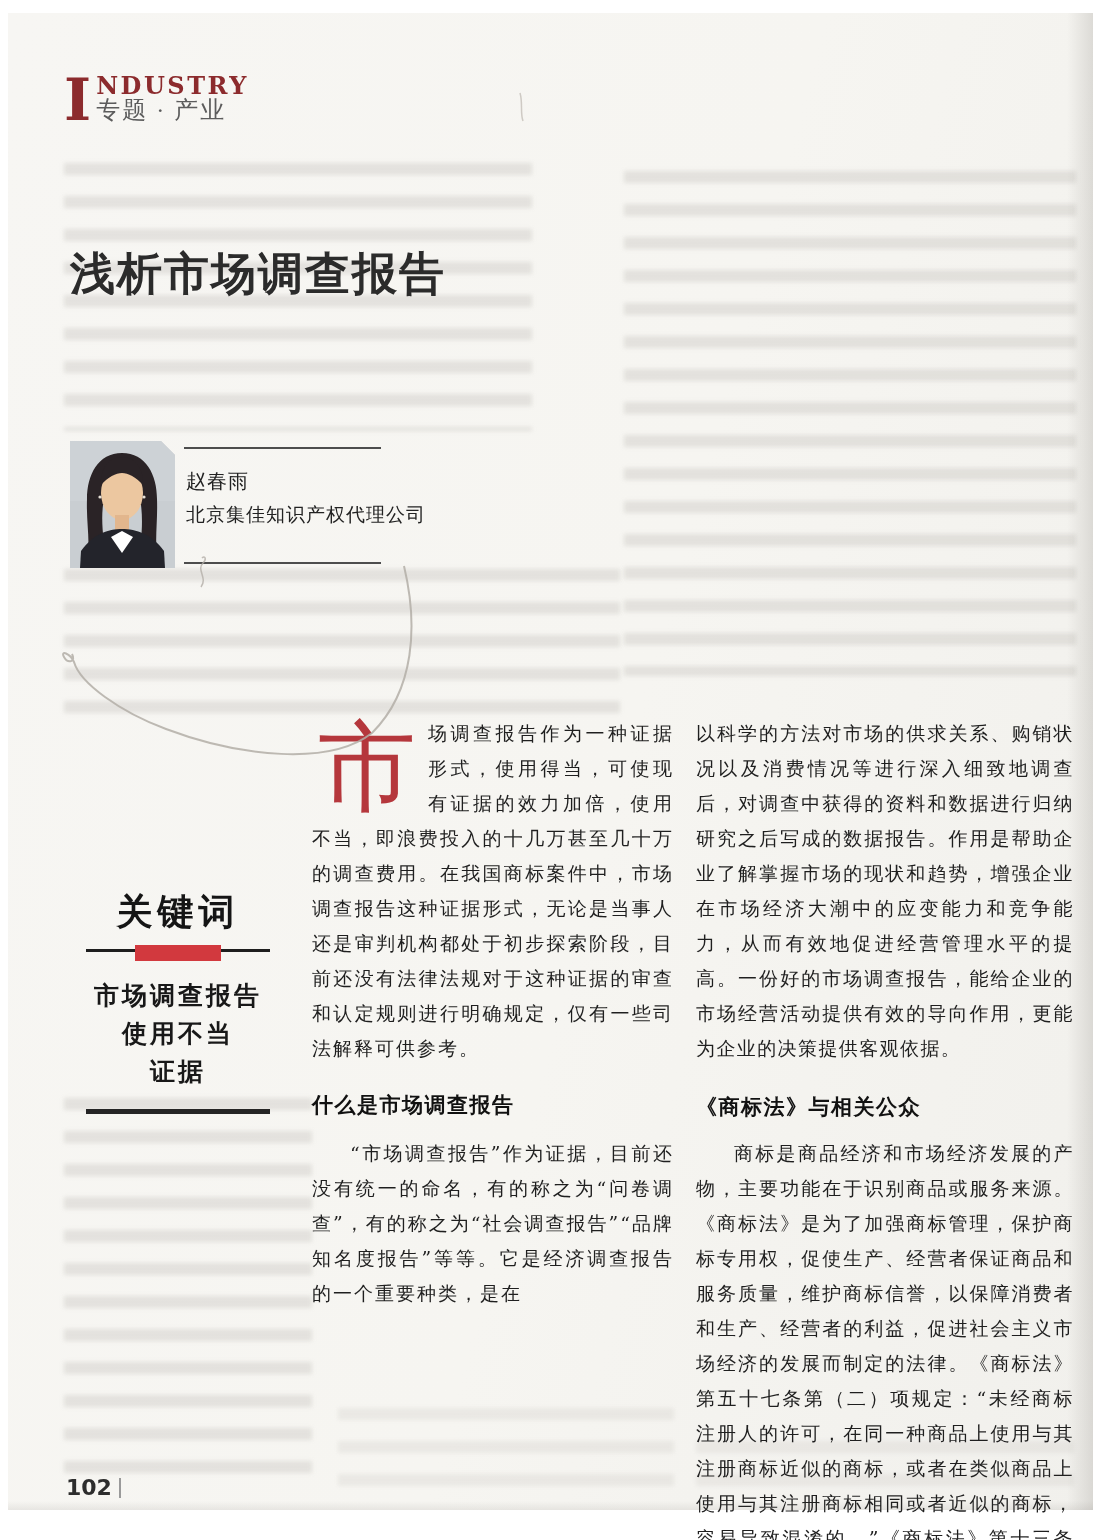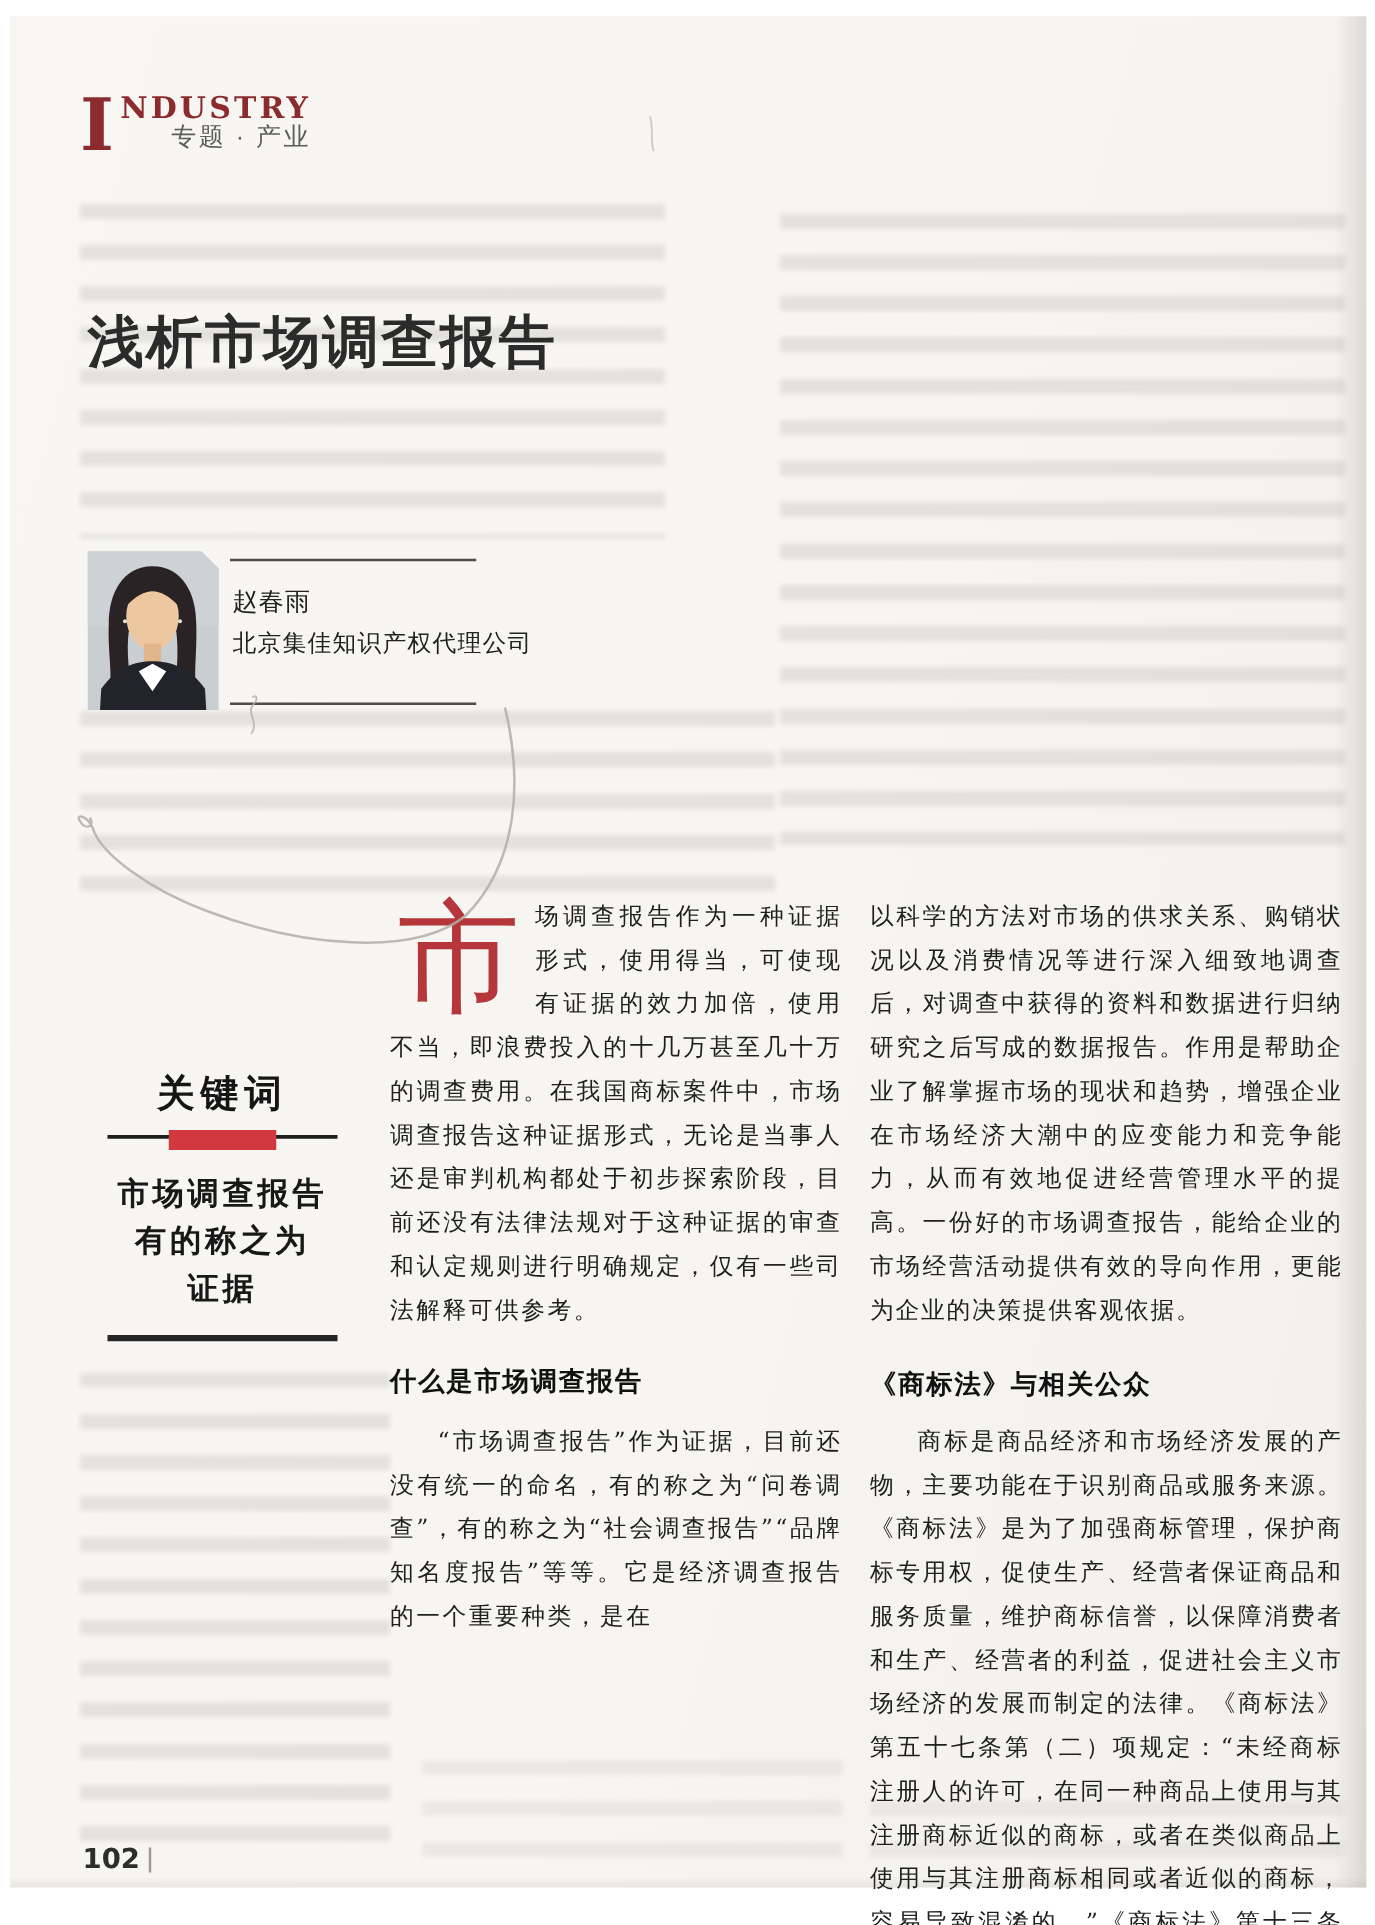--- a/index.html
+++ b/index.html
@@ -18,36 +18,36 @@
   .bottom-shade{position:absolute;left:0;right:0;bottom:0;height:9px;
          background:linear-gradient(to bottom,rgba(0,0,0,0),rgba(95,90,84,0.10));}
   .fiber{position:absolute;left:0;top:0;pointer-events:none;}
   
   .sec-header{position:absolute;left:56px;top:60px;display:flex;align-items:flex-start;}
   .sec-initial{font-family:"DejaVu Serif",serif;font-weight:bold;font-size:58px;line-height:54px;
          color:#8c2b2d;}
   .sec-right{margin-left:5px;padding-top:2px;}
   .sec-word{font-family:"DejaVu Serif",serif;font-weight:bold;font-size:24px;line-height:22px;
          letter-spacing:2.5px;color:#8c2b2d;}
-  .sec-sub{font-size:20px;line-height:26px;letter-spacing:2px;color:#5c5c5c;
-         font-family:Liberation Sans, sans-serif;text-align:right;}
+  .sec-sub{font-size:24px;line-height:26px;letter-spacing:2px;color:#5c5c5c;
+         font-family:Liberation Serif, serif;}
   
   .title{position:absolute;left:62px;top:236px;font-family:Liberation Mono, monospace;
          font-weight:800;font-size:45px;line-height:58px;letter-spacing:2px;color:#2b2b2b;}
   
   .photo{position:absolute;left:62px;top:428px;width:105px;height:127px;}
   .a-rule{position:absolute;left:176px;width:197px;height:0;border-top:2px solid #4d4d4d;}
   .a-name{position:absolute;left:178px;top:455px;font-size:20px;letter-spacing:1px;color:#222;
          font-family:"DejaVu Sans",sans-serif;}
   .a-aff{position:absolute;left:178px;top:489px;font-size:19px;letter-spacing:1px;color:#222;
          font-family:"DejaVu Sans",sans-serif;}
   
   .kw{position:absolute;left:78px;top:842px;width:184px;text-align:center;}
-  .kw-title{font-size:30px;font-weight:bold;letter-spacing:5px;color:#151515;
-         font-family:"DejaVu Serif",serif;}
+  .kw-title{font-size:36px;font-weight:bold;letter-spacing:5px;color:#151515;
+         font-family:"DejaVu Serif",serif;margin-top:33px;}
   .kw-rule{position:relative;height:16px;margin-top:8px;}
   .kw-rule-line{position:absolute;left:0;right:0;top:4px;height:3px;background:#1e1e1e;}
   .kw-rule-accent{position:absolute;left:50%;margin-left:-43px;top:0;width:86px;height:16px;
          background:#d2393e;}
   .kw-items{margin-top:16px;font-size:25px;font-weight:bold;line-height:38px;letter-spacing:3px;
          color:#181818;font-family:"DejaVu Serif",serif;}
   .kw-bottom{margin-top:18px;height:5px;background:#252525;}
   
   .col{position:absolute;top:703px;font-size:19px;line-height:35px;color:#1f1f1f;
        text-align:justify;letter-spacing:2px;}
@@ -111,21 +111,21 @@
     <div class="a-rule" style="top:549px;"></div>
 
     <div class="kw">
       <div class="kw-title">关键词</div>
       <div class="kw-rule">
         <div class="kw-rule-line"></div>
         <div class="kw-rule-accent"></div>
       </div>
       <div class="kw-items">
         <div>市场调查报告</div>
-        <div>有的称之为</div>
+        <div>使用不当</div>
         <div>证据</div>
       </div>
       <div class="kw-bottom"></div>
     </div>
 
     <div class="col col-mid">
       <p class="lead"><span class="dropcap">市</span><span>场调查报告作为一种证据形式，使用得当，可使现有证据的效力加倍，使用不当，即浪费投入的十几万甚至几十万的调查费用。在我国商标案件中，市场调查报告这种证据形式，无论是当事人还是审判机构都处于初步探索阶段，目前还没有法律法规对于这种证据的审查和认定规则进行明确规定，仅有一些司法解释可供参考。</span></p>
       <div class="col-heading">什么是市场调查报告</div>
       <p class="indent">“市场调查报告”作为证据，目前还没有统一的命名，有的称之为“问卷调查”，有的称之为“社会调查报告”“品牌知名度报告”等等。它是经济调查报告的一个重要种类，是在</p>
     </div>

